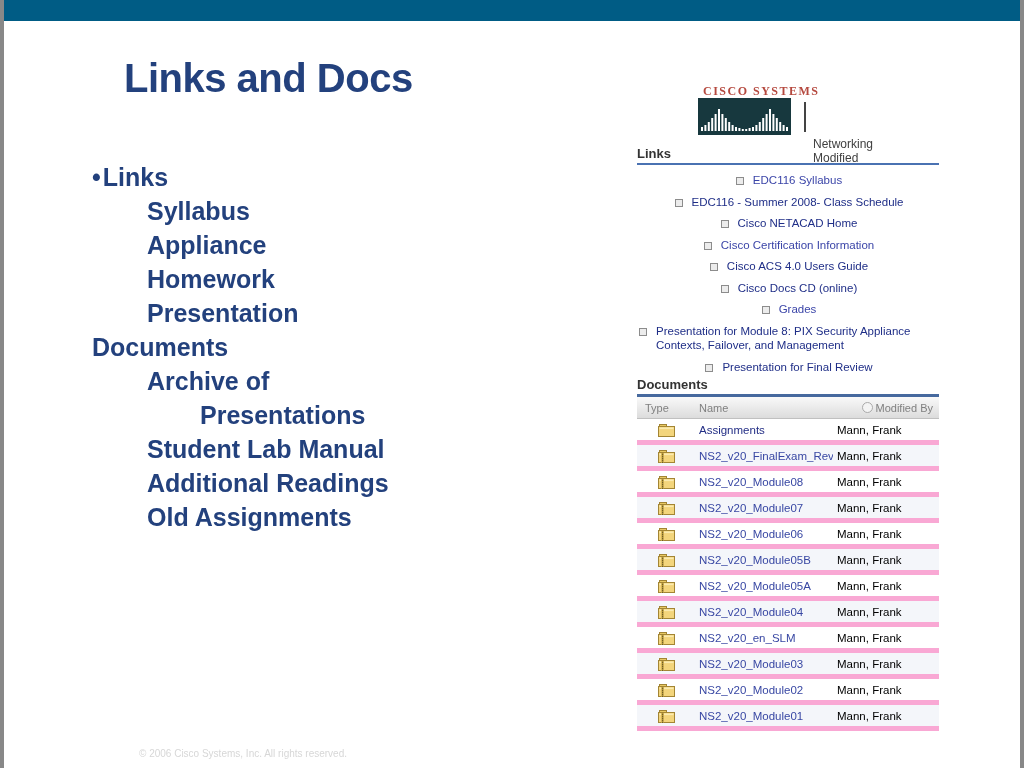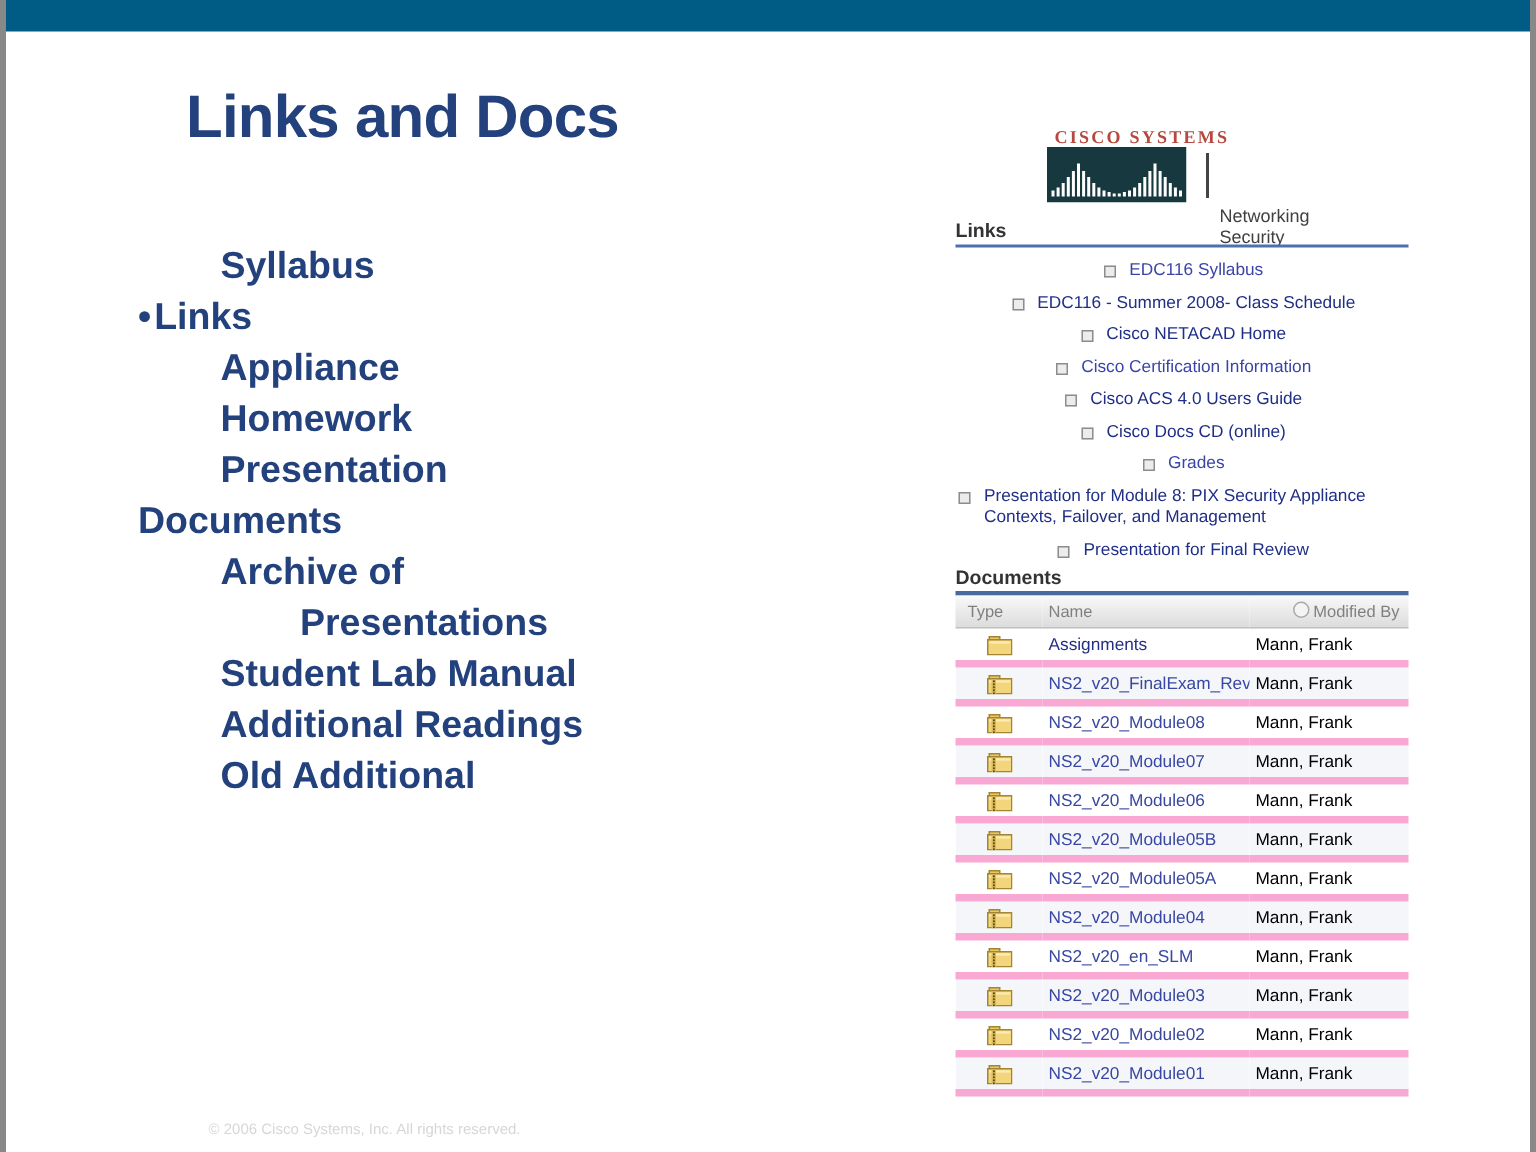--- a/index.html
+++ b/index.html
@@ -71,31 +71,31 @@
 </head>
 <body>
 
 <div class="slide">
 
   <div class="top-bar" style="background: rgb(0, 92, 133);"></div>
 
   <div class="slide-title" style="color: rgb(35, 65, 125);">Links and Docs</div>
 
   <div class="outline">
+      <div class="outline-line ind0" style="color: rgb(35, 65, 125);"><span class="outline-bullet">•</span><span>Links</span></div>
       <div class="outline-line ind1" style="color: rgb(35, 65, 125);"><span>Syllabus</span></div>
-      <div class="outline-line ind0" style="color: rgb(35, 65, 125);"><span class="outline-bullet">•</span><span>Links</span></div>
       <div class="outline-line ind1" style="color: rgb(35, 65, 125);"><span>Appliance</span></div>
       <div class="outline-line ind1" style="color: rgb(35, 65, 125);"><span>Homework</span></div>
       <div class="outline-line ind1" style="color: rgb(35, 65, 125);"><span>Presentation</span></div>
       <div class="outline-line ind0" style="color: rgb(35, 65, 125);"><span>Documents</span></div>
       <div class="outline-line ind1" style="color: rgb(35, 65, 125);"><span>Archive of</span></div>
       <div class="outline-line ind2" style="color: rgb(35, 65, 125);"><span>Presentations</span></div>
       <div class="outline-line ind1" style="color: rgb(35, 65, 125);"><span>Student Lab Manual</span></div>
       <div class="outline-line ind1" style="color: rgb(35, 65, 125);"><span>Additional Readings</span></div>
-      <div class="outline-line ind1" style="color: rgb(35, 65, 125);"><span>Old Additional</span></div>
+      <div class="outline-line ind1" style="color: rgb(35, 65, 125);"><span>Old Assignments</span></div>
     </div>
 
   <div class="logo">
     <div class="logo-wordmark" style="color: rgb(181, 73, 63);">CISCO SYSTEMS</div>
     <div class="logo-box">
       <svg id="bridge-svg" width="93" height="37" xmlns="http://www.w3.org/2000/svg">
           <rect x="0" y="0" width="93" height="37" fill="#17383E"></rect>
           <rect x="3.000000000000007" y="29" width="2" height="4" fill="#FFFFFF"></rect>
           <rect x="6.4000000000000075" y="27" width="2" height="6" fill="#FFFFFF"></rect>
           <rect x="9.800000000000008" y="24" width="2" height="9" fill="#FFFFFF"></rect>
@@ -120,21 +120,21 @@
           <rect x="74.4" y="16" width="2" height="17" fill="#FFFFFF"></rect>
           <rect x="77.80000000000001" y="20" width="2" height="13" fill="#FFFFFF"></rect>
           <rect x="81.20000000000002" y="24" width="2" height="9" fill="#FFFFFF"></rect>
           <rect x="84.60000000000002" y="27" width="2" height="6" fill="#FFFFFF"></rect>
           <rect x="88.00000000000003" y="29" width="2" height="4" fill="#FFFFFF"></rect>
         </svg>
     </div>
     <div class="logo-divider"></div>
     <div class="logo-tagline">
       <div>Networking</div>
-      <div>Security</div>
+      <div>Modified</div>
     </div>
   </div>
 
   <div class="panel links-panel">
     <div class="panel-heading">Links</div>
     <div class="links-rule"></div>
     <div id="links-list">
         <div class="link-row">
           <span class="link-bullet"></span>
           <span class="link-label" style="color: rgb(59, 69, 168);">EDC116 Syllabus</span>

